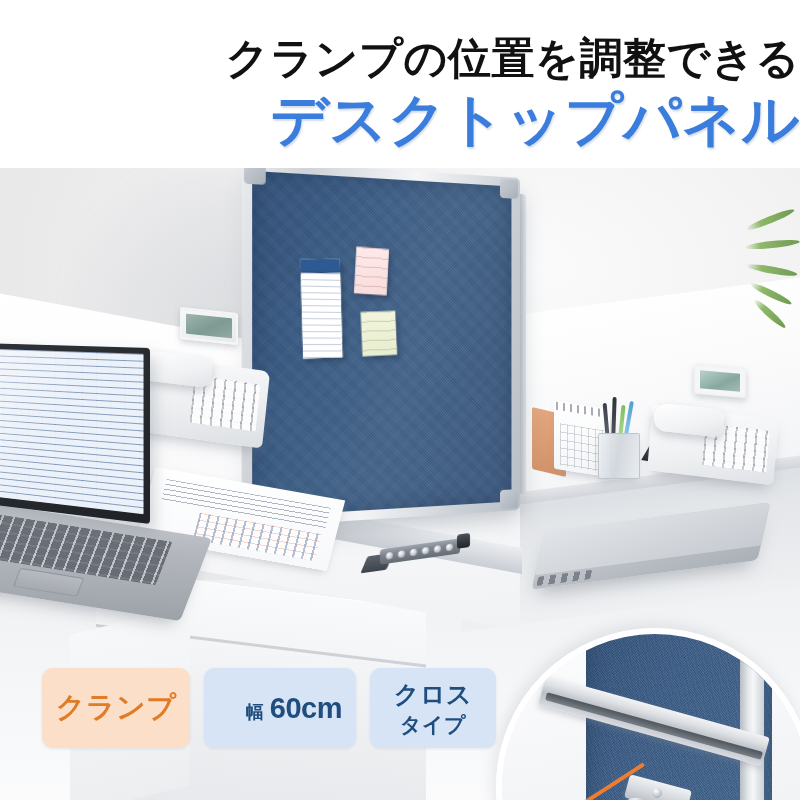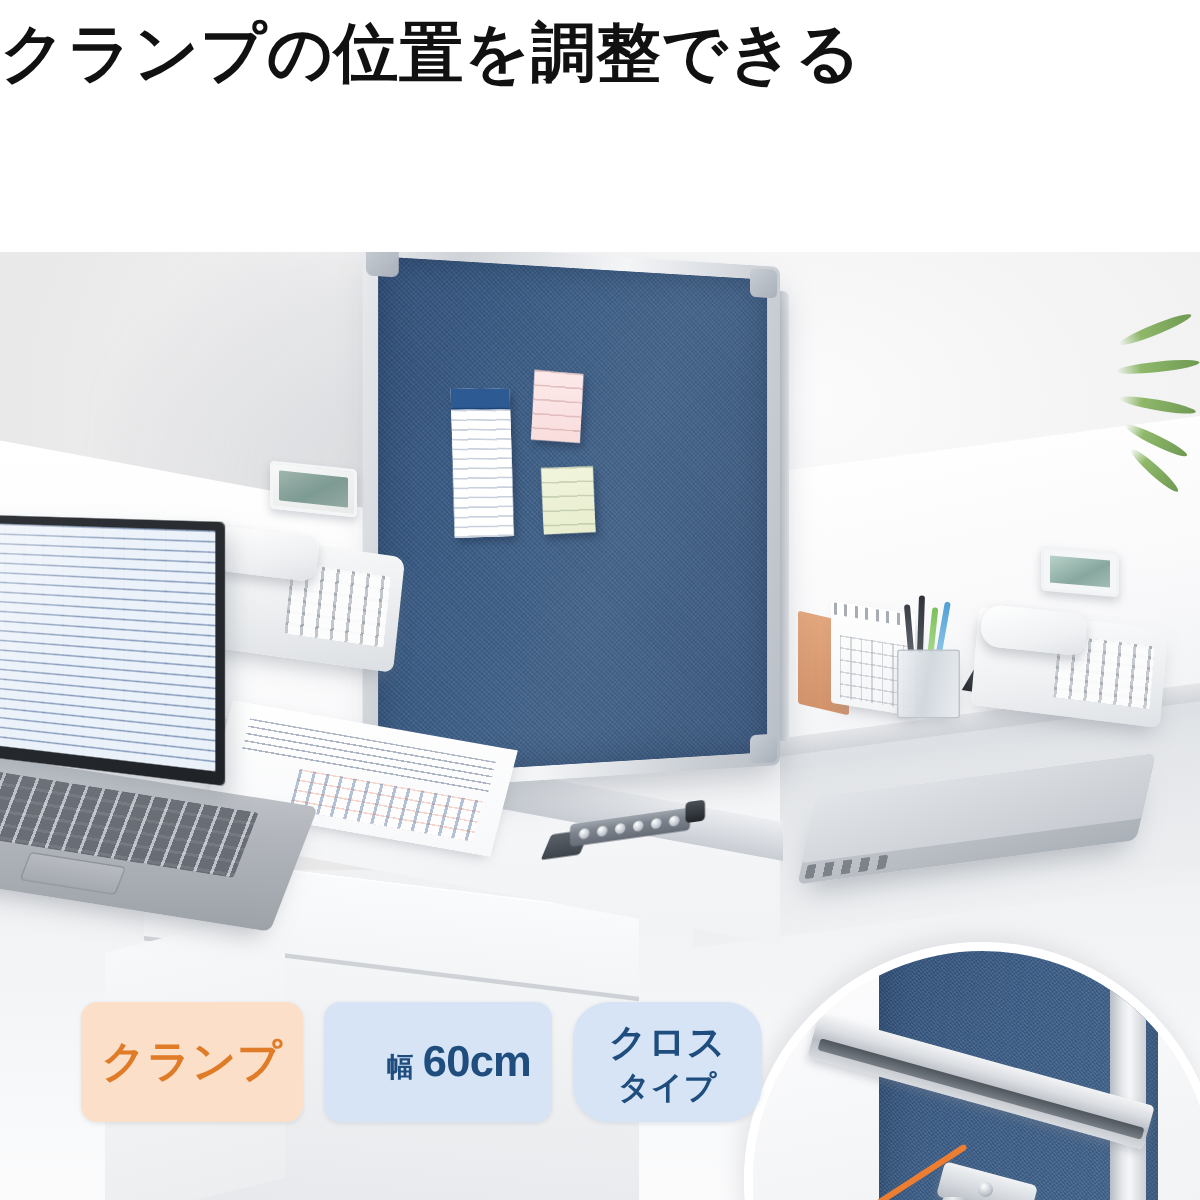--- a/index.html
+++ b/index.html
@@ -22,22 +22,22 @@
   }
 
   
   .headline {
     position: absolute;
     top: 0;
     left: 0;
     width: 800px;
     height: 168px;
     z-index: 60;
-    text-align: left;
-    padding-top: 10px;
+    text-align: right;
+    padding-top: 32px;
     background: #ffffff;
   }
   .headline-line1 {
     display: block;
     font-size: 43px;
     line-height: 52px;
     font-weight: 700;
     color: #111111;
     letter-spacing: 0.5px;
     white-space: nowrap;
@@ -620,21 +620,21 @@
     content: "";
     position: absolute; left: -6px; top: -6px;
     border-style: solid;
     border-width: 8px 14px 8px 0;
     border-color: transparent #ed7d31 transparent transparent;
   }
 
   
   .badges {
     position: absolute;
-    left: 54px; bottom: 52px;
+    left: 42px; bottom: 52px;
     display: flex;
     align-items: center;
     gap: 14px;
     z-index: 70;
   }
   .badge {
     border-radius: 11px;
     display: flex;
     align-items: center;
     justify-content: center;
@@ -665,36 +665,36 @@
     color: #1f4d7d;
     font-weight: 700;
   }
   .size-label { font-size: 18px; margin-right: 6px; }
   .size-value { font-size: 29px; letter-spacing: -0.5px; }
   .badge-type {
     width: 126px; height: 80px;
     background: #d6e4f6;
     flex-direction: column;
     justify-content: center;
-    border-radius: 24px;
   }
   .type-line1 {
     font-size: 25px; font-weight: 700; color: #1f4d7d; letter-spacing: 0.5px;
   }
   .type-line2 {
     font-size: 21px; font-weight: 700; color: #1f4d7d; letter-spacing: 0.5px;
   }
 </style>
 </head>
 <body>
 
 <div class="poster">
 
   <div class="headline">
     <span class="headline-line1">クランプの位置を調整できる</span>
+    <span class="headline-line2">デスクトップパネル</span>
   </div>
 
   <div class="scene">
 
     <div class="wall"></div>
     <div class="wall-shadow"></div>
 
     <div class="floor-area"></div>
     <div class="desk-right"></div>
     <div class="desk-right-edge"></div>

